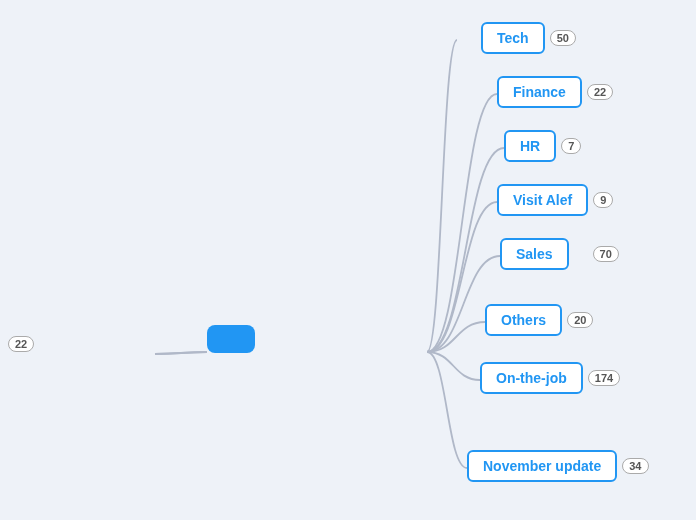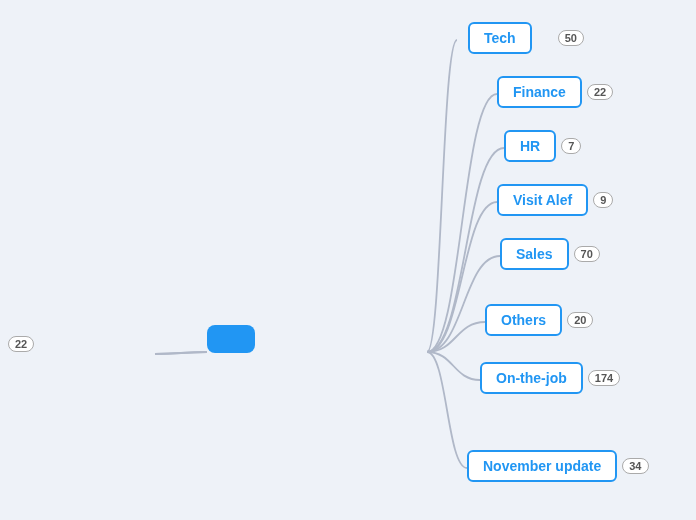--- a/index.html
+++ b/index.html
@@ -76,41 +76,41 @@
   </svg>
 
 <div class="node" id="center-node" style="left:207px; top:325px;">
   <div class="node-box center"></div>
 </div>
 
 <div class="node" id="node-feedback" style="left:8px; top:336px; align-items:center;">
   <span class="badge badge-left">22</span>
 </div>
 
-<div class="node" id="node-tech" style="left:468px; top:22px;gap:21px;">
+<div class="node" id="node-tech" style="left:481px; top:22px;">
   <div class="node-box">Tech</div>
   <span class="badge">50</span>
 </div>
 
 <div class="node" id="node-finance" style="left:497px; top:76px;text-align:right;">
   <div class="node-box">Finance</div>
   <span class="badge">22</span>
 </div>
 
 <div class="node" id="node-hr" style="left:504px; top:130px;">
   <div class="node-box">HR</div>
   <span class="badge">7</span>
 </div>
 
 <div class="node" id="node-visit-alef" style="left:497px; top:184px;">
   <div class="node-box">Visit Alef</div>
   <span class="badge">9</span>
 </div>
 
-<div class="node" id="node-sales" style="left:500px; top:238px;">
+<div class="node" id="node-sales" style="left:500px; top:238px;gap:19px;">
   <div class="node-box">Sales</div>
   <span class="badge">70</span>
 </div>
 
 <div class="node" id="node-others" style="left:485px; top:304px;">
   <div class="node-box">Others</div>
   <span class="badge">20</span>
 </div>
 
 <div class="node" id="node-on-the-job" style="left:480px; top:362px;">

